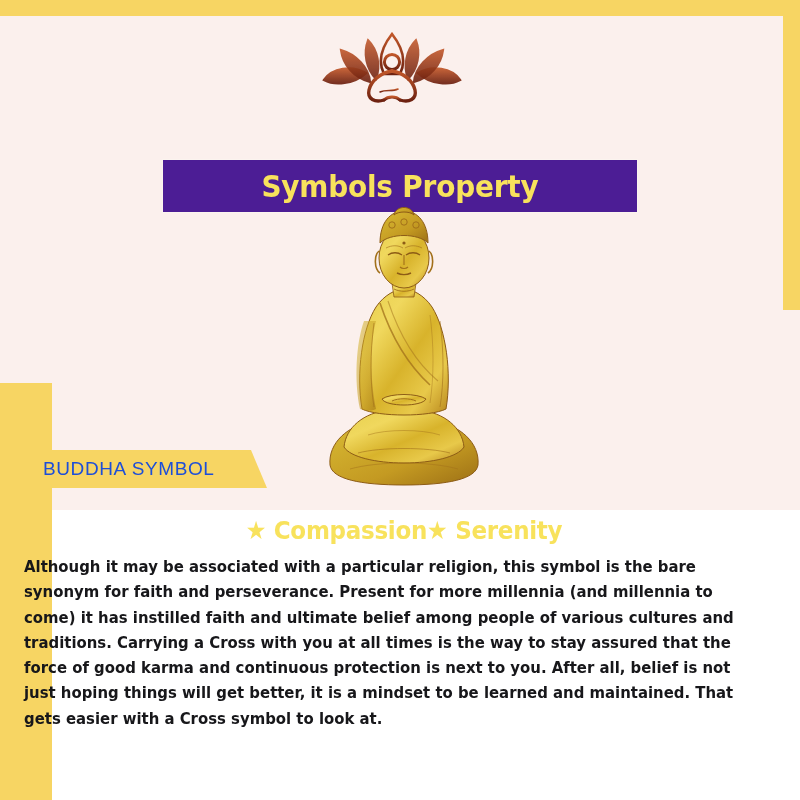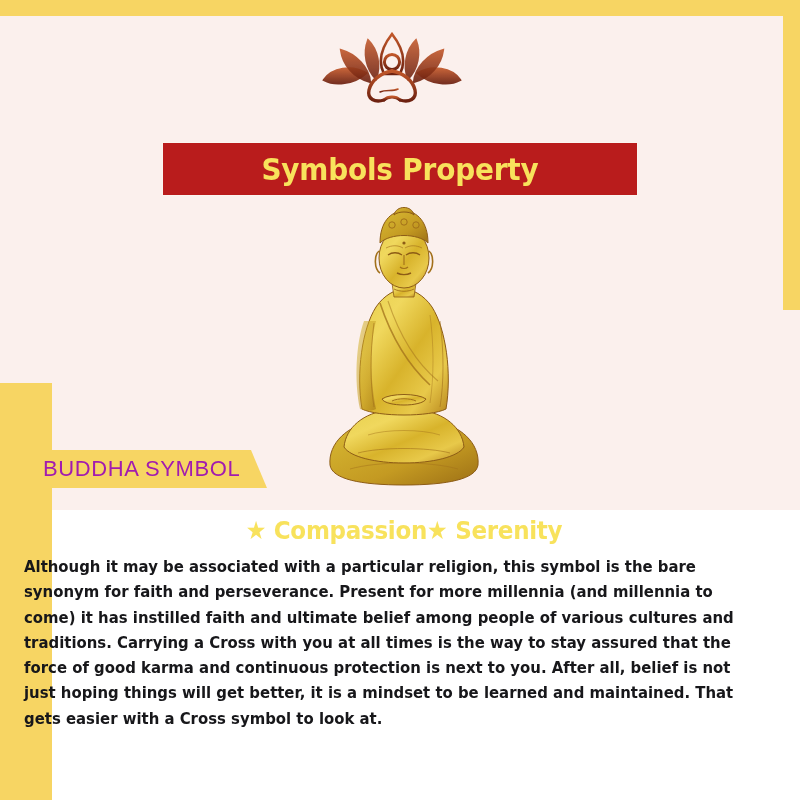--- a/index.html
+++ b/index.html
@@ -52,23 +52,23 @@
     margin-top:5px;
     font-family:"Liberation Serif", serif;
     font-size:17.5px;
     letter-spacing:2.6px;
     color:#241a16;
     font-weight:400;
   }
 
   
   .title-banner {
-    position:absolute; left:163px; top:143px;
+    position:absolute; left:163px; top:160px;
     width:474px; height:52px;
-    background:#b91c1c;
+    background:#4c1d95;
     display:flex; align-items:center; justify-content:center;
     box-shadow:0 0 0 1px #fbf4ef;
   }
   .title-text {
     font-family:"DejaVu Sans", sans-serif;
     font-weight:700;
     font-size:31px;
     color:var(--title-yellow);
     letter-spacing:-0.2px;
     transform:scaleX(0.9);
@@ -85,22 +85,22 @@
   
   .symbol-ribbon {
     position:absolute; left:27px; top:450px;
     width:240px; height:38px;
     background:var(--yellow);
     clip-path: polygon(0 0, 224px 0, 240px 38px, 0 38px);
     display:flex; align-items:center;
   }
   .symbol-ribbon span {
     padding-left:16px;
-    color:#a21caf;
-    font-size:22px;
+    color:#1d4ed8;
+    font-size:19px;
     font-weight:400;
     letter-spacing:0.6px;
     font-family:"Liberation Sans", sans-serif;
   }
 
   
   .content {
     position:absolute; left:52px; top:510px;
     width:748px; height:302px;
     background:#ffffff;

